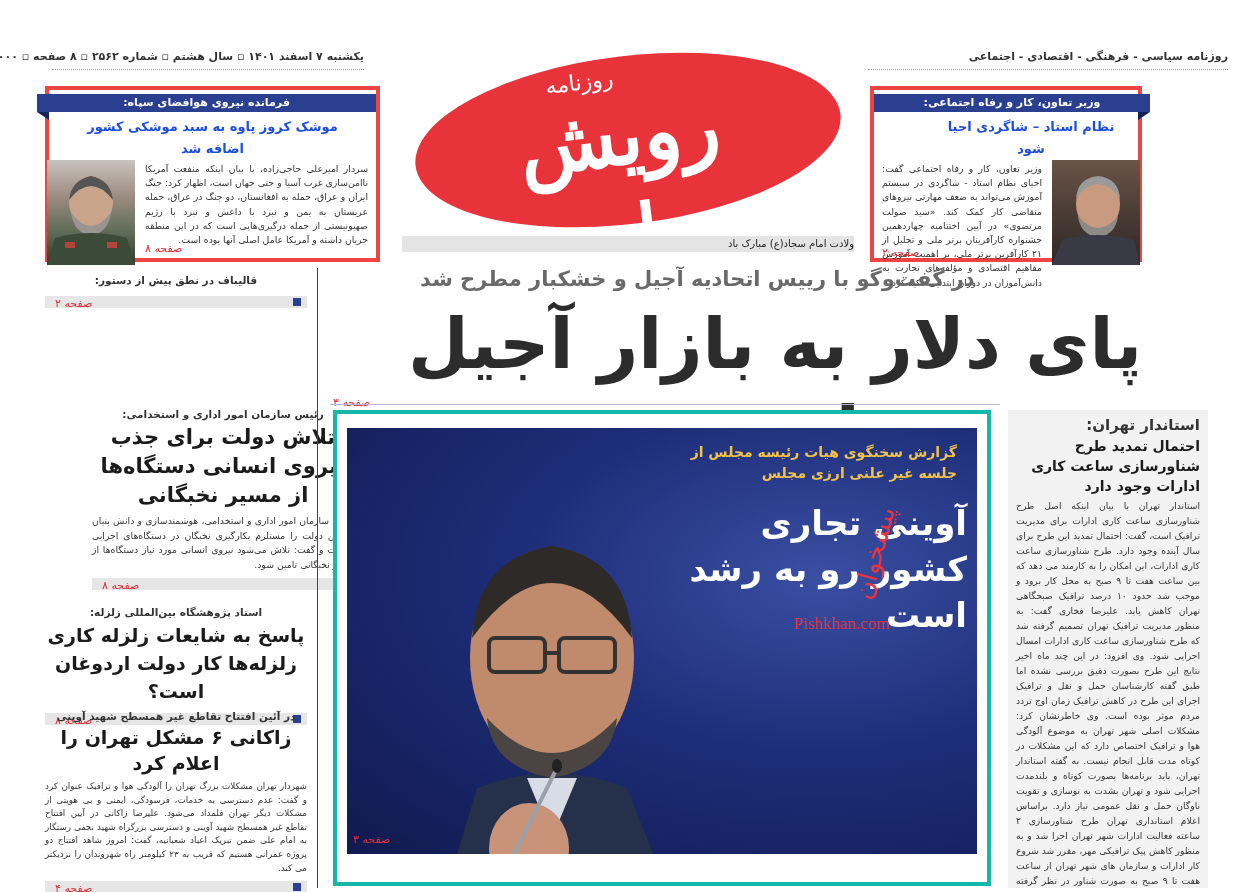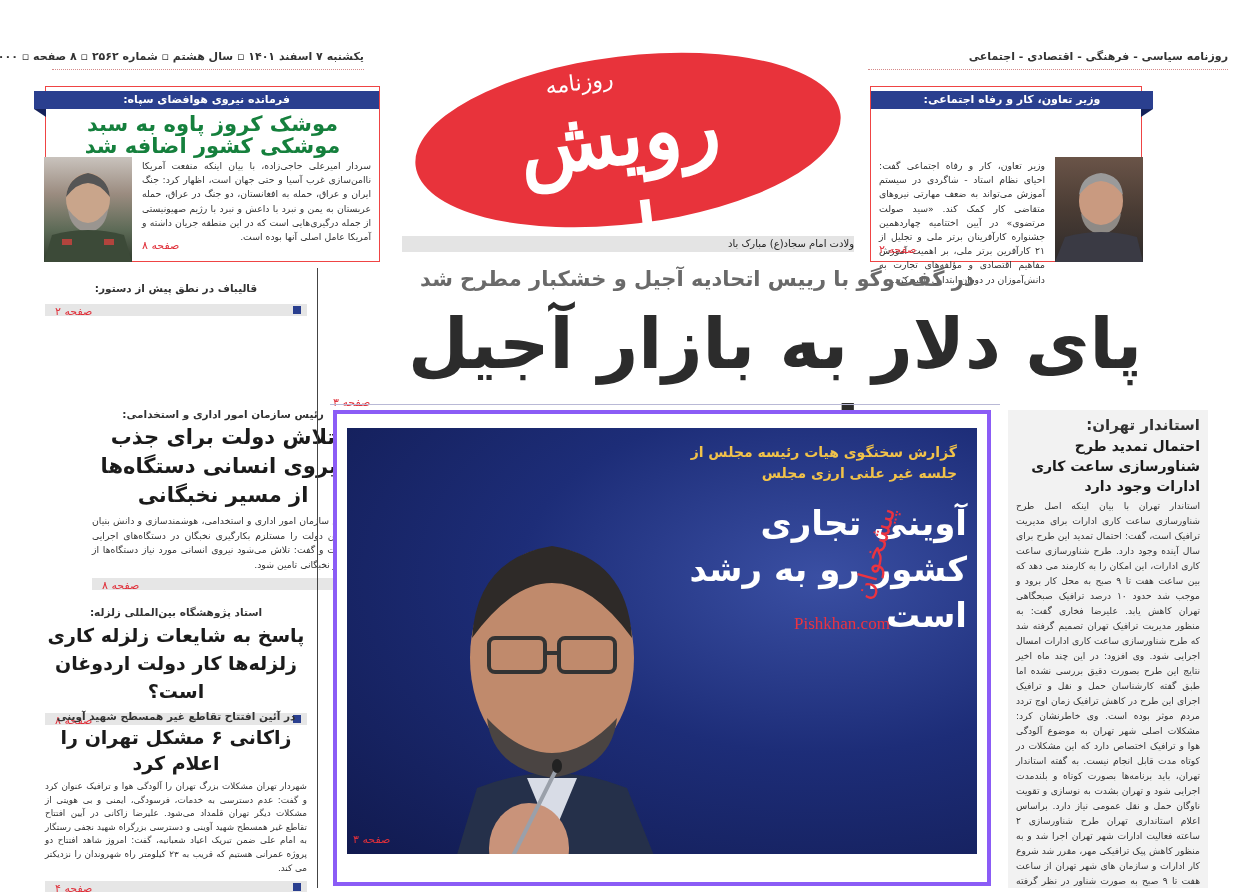--- a/index.html
+++ b/index.html
@@ -6,28 +6,28 @@
   body { width: 1250px; height: 892px; background: #ffffff; font-family: "DejaVu Sans", sans-serif; color: #2a2a2a; overflow: hidden; position: relative; direction: rtl; }
   .abs { position: absolute; }
   .dotline { border-bottom: 1px dotted #d58a8a; }
 
   
   .topline { top: 50px; height: 20px; font-size: 11px; font-weight: bold; color: #333; white-space: nowrap; }
   .topline.left { left: 52px; width: 312px; text-align: right; }
   .topline.right { right: 22px; width: 360px; text-align: right; }
 
   
-  .brief { top: 86px; height: 176px; border: 1px solid #ef4444; background: #fff; }
+  .brief { top: 86px; height: 176px; border: 4px solid #ef4444; background: #fff; }
   .brief .bar { position: absolute; top: 4px; height: 18px; background: #2a3f8f; color: #fff; font-size: 11px; font-weight: bold; text-align: center; line-height: 18px; }
   .brief .bar::after { content: ""; position: absolute; bottom: -8px; border-top: 8px solid #15225a; }
   .brief.l .bar { left: -12px; right: 0; }
   .brief.l .bar::after { left: 0; border-left: 12px solid transparent; }
   .brief.r .bar { left: 0; right: -12px; }
   .brief.r .bar::after { right: 0; border-right: 12px solid transparent; }
-  .brief .title { position: absolute; top: 26px; font-size: 21px; font-weight: bold; text-align: center; line-height: 22px; color: #15803d; }
+  .brief .title { position: absolute; top: 26px; font-size: 13px; font-weight: bold; text-align: center; line-height: 22px; color: #1d4ed8; }
   .brief .body { position: absolute; font-size: 9.3px; line-height: 14.2px; text-align: justify; color: #333; }
   .pref { color: #e0303a; font-size: 11px; }
   .photo { position: absolute; overflow: hidden; }
 
   
   .logo-wrap { left: 400px; top: 48px; width: 455px; height: 190px; }
   .ellipse { position: absolute; left: 14px; top: 8px; width: 428px; height: 168px; border-radius: 50%; background: #e8333b; transform: rotate(-7deg); }
   .logo-text { position: absolute; left: 60px; top: 38px; width: 330px; text-align: center; color: #fff; font-family: "DejaVu Serif", serif; font-size: 80px; font-weight: bold; line-height: 100px; transform: rotate(-7deg); }
   .logo-small { position: absolute; left: 145px; top: 22px; color: #fff; font-family: "DejaVu Serif", serif; font-size: 22px; transform: rotate(-7deg); }
   .occasion { left: 402px; top: 236px; width: 452px; height: 16px; background: #e4e4e4; font-size: 10px; font-weight: normal; text-align: right; line-height: 16px; color: #222; }
@@ -42,21 +42,21 @@
   .footbar .pref { position: absolute; left: 10px; top: 1px; }
   .vrule { left: 317px; top: 268px; width: 1px; height: 620px; background: #444; }
 
   
   .surtitle { left: 420px; top: 267px; width: 700px; text-align: left; font-size: 21px; font-weight: bold; color: #6a6a6a; }
   .mainhead { left: 365px; top: 300px; width: 820px; text-align: center; font-size: 70px; font-weight: 900; color: #2c2c2c; line-height: 88px; letter-spacing: -2px; }
   .mainref { left: 333px; top: 396px; }
   .hr { left: 330px; top: 404px; width: 670px; height: 1px; background: #b9b9d6; }
 
   
-  .pframe { left: 333px; top: 410px; width: 658px; height: 476px; border: 4px solid #8b5cf6; background: #fff; }
+  .pframe { left: 333px; top: 410px; width: 658px; height: 476px; border: 4px solid #14b8a6; background: #fff; }
   .pimg { position: absolute; left: 10px; top: 14px; width: 630px; height: 426px; background: radial-gradient(ellipse at 75% 35%, #3a4fa3 0%, #1d2d78 45%, #111a4f 100%); overflow: hidden; }
   .pkicker { position: absolute; right: 20px; top: 14px; width: 300px; text-align: right; color: #f1c24a; font-size: 14px; font-weight: bold; line-height: 21px; }
   .phead { position: absolute; right: 10px; top: 72px; width: 280px; text-align: right; color: #fff; font-size: 34px; font-weight: 900; line-height: 46px; }
   .person { position: absolute; left: 70px; top: 60px; width: 270px; height: 400px; }
   .wm { position: absolute; color: #ec3340; }
   .wm1 { left: 480px; top: 110px; font-size: 26px; font-family: "DejaVu Serif", serif; transform: rotate(-75deg); }
   .wm2 { left: 447px; top: 186px; font-size: 17px; font-family: Liberation Serif, serif; direction: ltr; }
   .pref-photo { position: absolute; left: 6px; bottom: 8px; }
 
   
@@ -83,40 +83,41 @@
       <rect x="18" y="82" width="10" height="6" fill="#b2443d"></rect>
         <rect x="60" y="82" width="10" height="6" fill="#b2443d"></rect>
     </svg>
   </div>
   <div class="body" style="left:96px;right:8px;top:72px;">سردار امیرعلی حاجی‌زاده، با بیان اینکه منفعت آمریکا ناامن‌سازی غرب آسیا و حتی جهان است، اظهار کرد: جنگ ایران و عراق، حمله به افغانستان، دو جنگ در عراق، حمله عربستان به یمن و نبرد با داعش و نبرد با رژیم صهیونیستی از جمله درگیری‌هایی است که در این منطقه جریان داشته و آمریکا عامل اصلی آنها بوده است.</div>
   <div class="abs pref" style="left:96px;top:152px;">صفحه ۸</div>
 </div>
 
 <div class="abs brief r" style="left:870px;width:272px;">
   <div class="bar">وزیر تعاون، کار و رفاه اجتماعی:</div>
+  <div class="title" style="left:70px;right:20px;">نظام استاد – شاگردی احیا شود</div>
   <div class="body" style="left:8px;right:96px;top:72px;">وزیر تعاون، کار و رفاه اجتماعی گفت: احیای نظام استاد - شاگردی در سیستم آموزش می‌تواند به ضعف مهارتی نیروهای متقاضی کار کمک کند. «سید صولت مرتضوی» در آیین اختتامیه چهاردهمین جشنواره کارآفرینان برتر ملی و تجلیل از ۲۱ کارآفرین برتر ملی، بر اهمیت آموزش مفاهیم اقتصادی و مؤلفه‌های تجارت به دانش‌آموزان در دوران ابتدایی تاکید کرد.</div>
   <div class="abs pref" style="left:8px;top:156px;">صفحه ۲</div>
   <div class="photo" style="right:-2px;top:70px;width:88px;height:105px;background:linear-gradient(180deg,#6a5448 0%,#4a3c34 50%,#2d2a2a 100%);">
     <svg width="88" height="105" viewBox="0 0 88 105">
       <ellipse cx="46" cy="44" rx="22" ry="27" fill="#c99a80"></ellipse>
       <path d="M24 38 Q46 10 68 38 Q66 18 46 16 Q26 18 24 38Z" fill="#9a9a9a"></path>
       <path d="M26 56 Q46 80 66 56 Q64 74 46 78 Q28 74 26 56Z" fill="#8e8a86"></path>
       <path d="M0 105 L10 80 Q46 70 82 80 L88 105Z" fill="#3a3a44"></path>
     </svg>
   </div>
 </div>
 
 <div class="abs logo-wrap">
   <div class="ellipse"></div>
   <div class="logo-small">روزنامه</div>
   <div class="logo-text">رویش ملت</div>
 </div>
 <div class="abs occasion">ولادت امام سجاد(ع) مبارک باد</div>
 
-<div class="abs lcol" style="top:282px;">
+<div class="abs lcol" style="top:274px;">
   <div class="kicker">قالیباف در نطق پیش از دستور:</div>
   <div class="footbar" style="margin-top:10px;">
       <span class="pref">صفحه ۲</span>
       <span class="sq"></span>
     </div>
 </div>
 
 <div class="abs lcol" style="top:408px;margin-left:47px;">
   <div class="kicker">رئیس سازمان امور اداری و استخدامی:</div>
   <div class="lhead" style="margin-top:3px;">تلاش دولت برای جذب نیروی انسانی دستگاه‌ها از مسیر نخبگانی</div>

